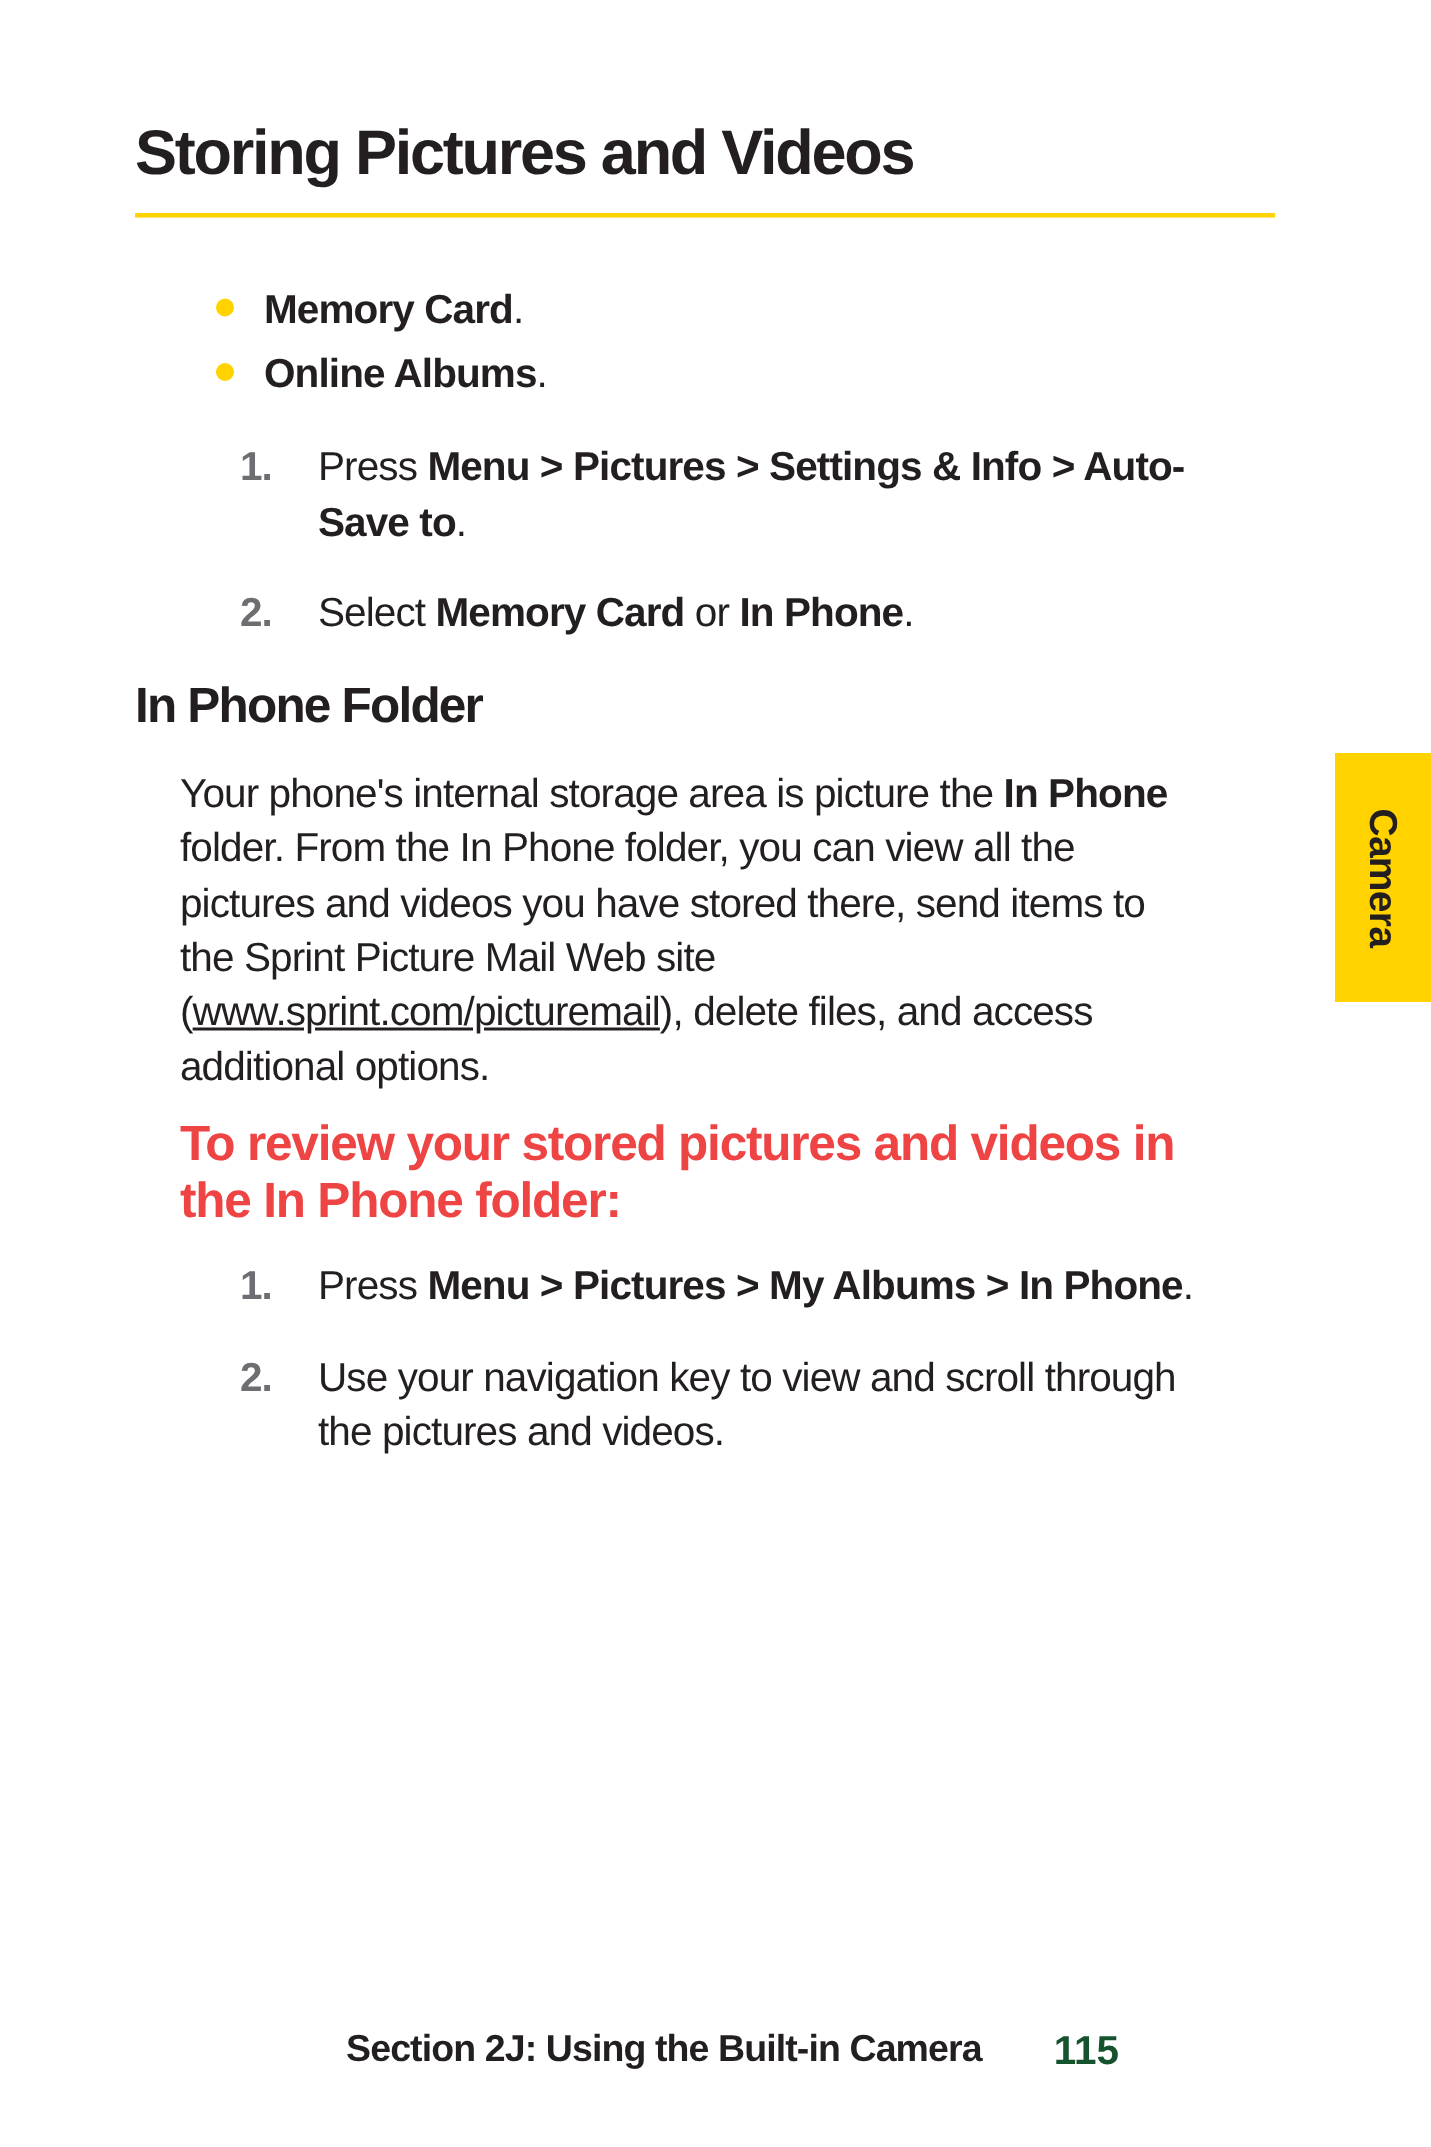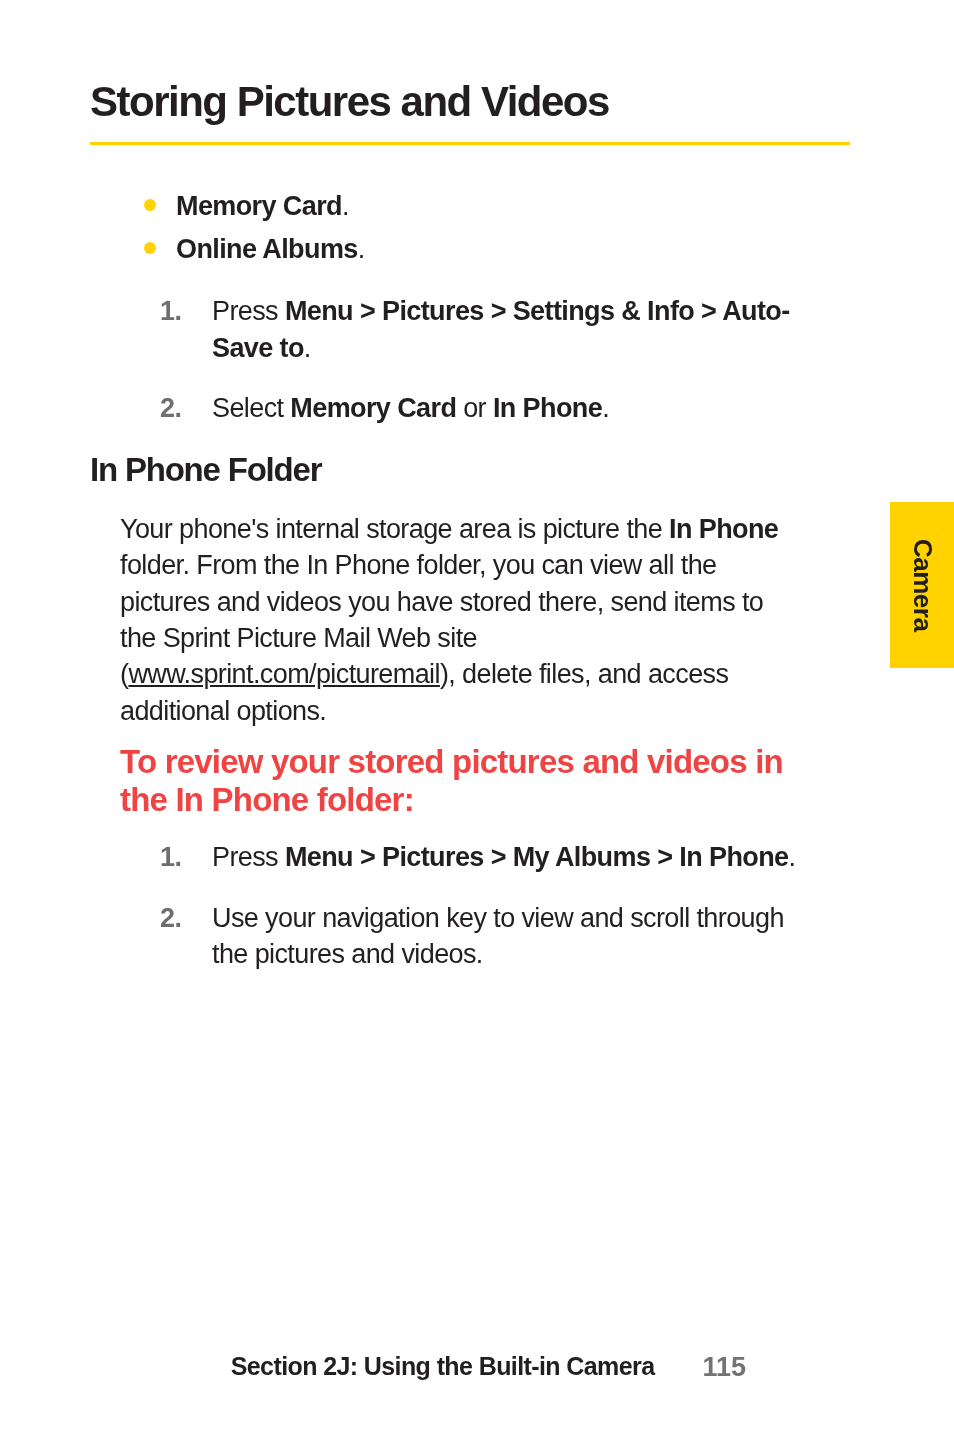--- a/index.html
+++ b/index.html
@@ -16,21 +16,21 @@
   ul.bullets li { position: relative; padding-left: 56px; font-size: 27px; line-height: 1.6; letter-spacing: -0.6px; font-weight: 700; }
   ul.bullets li::before { content: ""; position: absolute; left: 24px; top: 14px; width: 12px; height: 12px; border-radius: 50%; background: #ffd200; }
   h2.sub { font-size: 33px; font-weight: 800; letter-spacing: -1.2px; margin: 18px 0 22px -30px; }
   ol.steps { list-style: none; counter-reset: step; margin-bottom: 20px; }
   ol.steps li { position: relative; padding-left: 92px; font-size: 27px; line-height: 1.35; letter-spacing: -0.6px; margin-bottom: 24px; }
   ol.steps li .num { position: absolute; left: 40px; top: 0; font-weight: 800; color: #6d6e71; font-size: 27px; }
   .lead { font-size: 33px; font-weight: 700; color: #ef4444; letter-spacing: -0.8px; margin: 14px 0 20px 0; }
   .underline { text-decoration: underline; }
   .footer { position: absolute; left: 0; bottom: 48px; width: 836px; display: flex; justify-content: flex-end; align-items: flex-start; padding-right: 90px; gap: 48px; }
   .footer .sec { font-weight: 700; font-size: 25px; letter-spacing: -0.6px; }
-  .footer .pg { font-weight: 800; font-size: 27px; color: #737373; }
+  .footer .pg { font-weight: 800; font-size: 27px; color: #14532d; }
 </style>
 </head>
 <body>
 
 <div class="page">
 
   <div class="side-tab">
     <span>Camera</span>
   </div>
 

